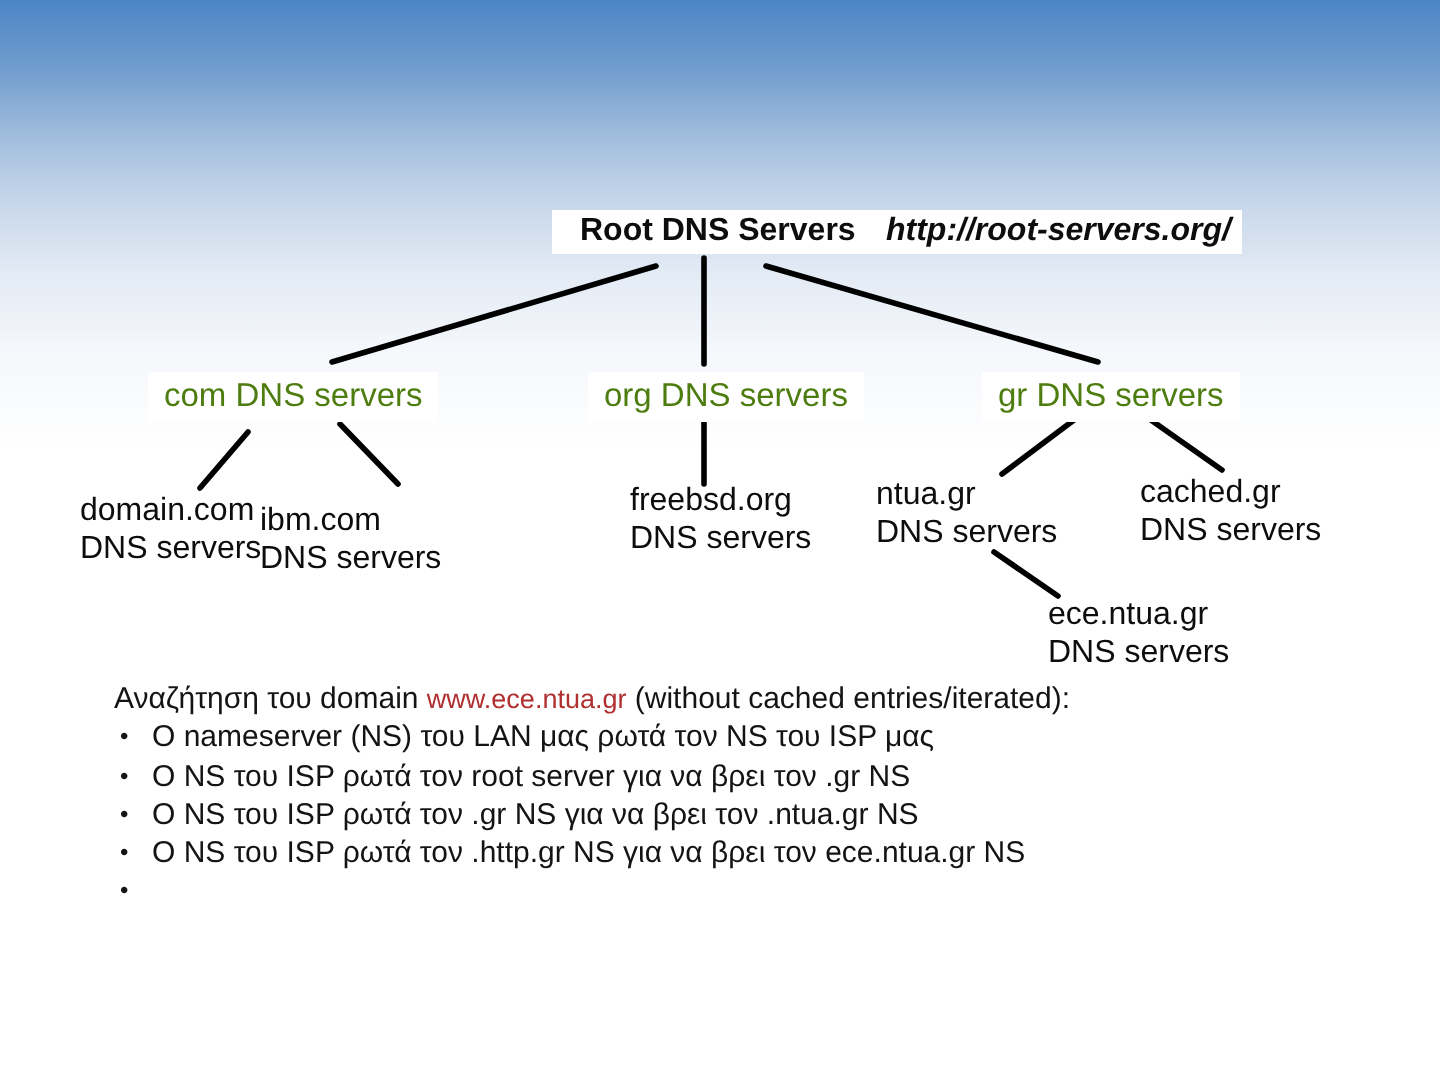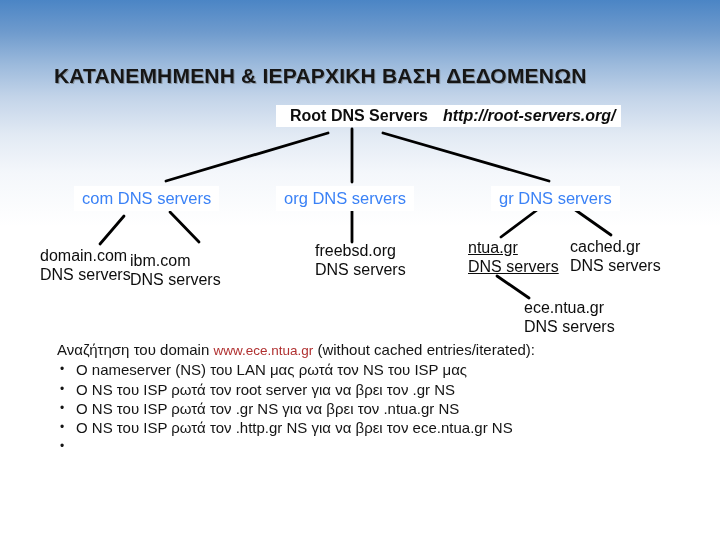--- a/index.html
+++ b/index.html
@@ -24,54 +24,53 @@
     left:276px;top:105px;
     font-size:16px;font-weight:bold;color:#0d0d0d;
     background:#ffffff;padding:2px 14px;white-space:nowrap;
   }
   .root-url{
     left:437px;top:105px;
     font-size:16px;font-weight:bold;font-style:italic;color:#0d0d0d;
     background:#ffffff;padding:2px 6px;white-space:nowrap;text-align:center;
   }
   .tld-label{
-    font-size:16.5px;color:#3b82f6;background:#ffffff;
+    font-size:16.5px;color:#4d7c0f;background:#ffffff;
     padding:3px 8px;white-space:nowrap;
   }
   #tld-com{left:74px;top:186px;}
-  #tld-org{left:276px;top:186px;text-align:right;}
+  #tld-org{left:294px;top:186px;text-align:right;}
   #tld-gr{left:491px;top:186px;}
   .leaf{
     font-size:16px;color:#0d0d0d;line-height:19px;white-space:nowrap;
   }
   #leaf-google{left:40px;top:246px;}
   #leaf-ibm{left:130px;top:251px;}
   #leaf-freebsd{left:315px;top:241px;}
-  #leaf-ntua{left:468px;top:238px;text-decoration:underline;}
+  #leaf-ntua{left:438px;top:238px;}
   #leaf-upatras{left:570px;top:237px;}
   #leaf-ece{left:524px;top:298px;}
   svg.connectors{position:absolute;left:0;top:0;pointer-events:none;}
   .notes{
     left:57px;top:340px;width:580px;
     font-size:15px;color:#141414;line-height:19.3px;
   }
   .notes .intro{white-space:nowrap;}
   .domain-red{color:#b03030;font-size:13.5px;}
   .bullet-row{display:flex;align-items:flex-start;white-space:nowrap;}
   .bullet-row .marker{
     width:16px;flex:0 0 16px;font-size:12px;line-height:19.3px;
     padding-left:3px;color:#141414;
   }
 </style>
 </head>
 <body>
 
 <div class="slide">
 
-  <div class="abs title">ΚΑΤΑΝΕΜΗΜΕΝΗ &amp; ΙΕΡΑΡΧΙΚΗ ΒΑΣΗ ΔΕΔΟΜΕΝΩΝ</div>
 
   <svg class="connectors" width="720" height="540" viewBox="0 0 720 540">
     <g stroke="#000000" stroke-width="2.8" stroke-linecap="round">
       <line x1="328" y1="133" x2="166" y2="181"></line>
       <line x1="352" y1="129" x2="352" y2="182"></line>
       <line x1="383" y1="133" x2="549" y2="181"></line>
       <line x1="124" y1="216" x2="100" y2="244"></line>
       <line x1="170" y1="212" x2="199" y2="242"></line>
       <line x1="352" y1="211" x2="352" y2="242"></line>
       <line x1="537" y1="210" x2="501" y2="237"></line>

